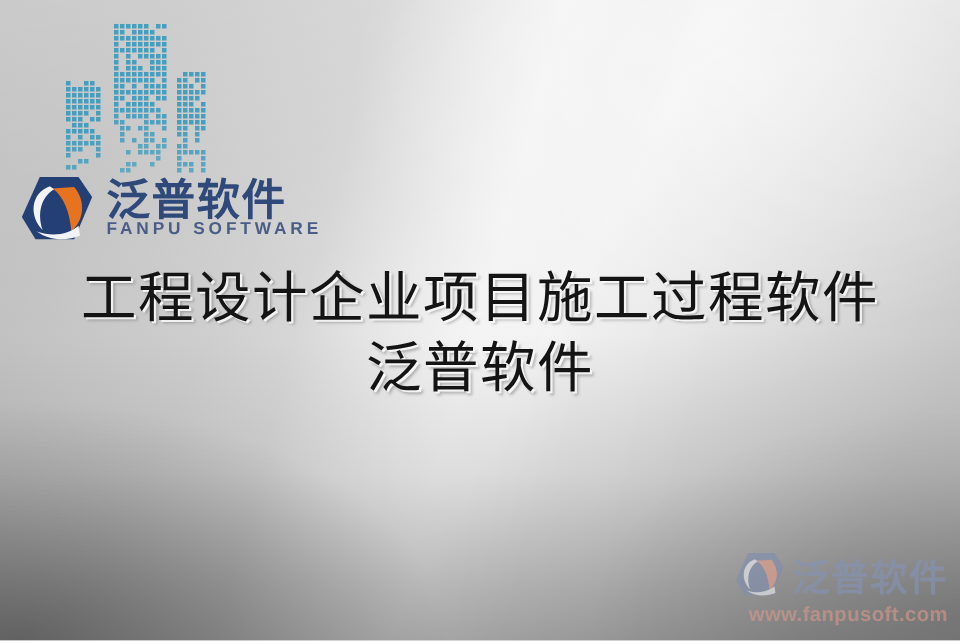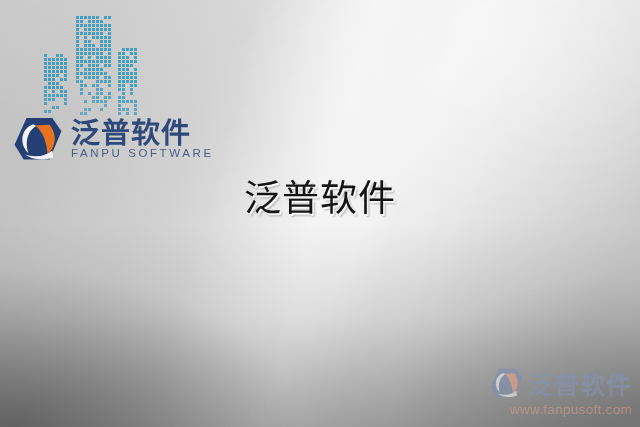--- a/index.html
+++ b/index.html
@@ -76,21 +76,21 @@
     display:flex;align-items:center;gap:9px;
   }
   .mark{width:48px;height:44px;display:block;}
   .wordmark{display:flex;flex-direction:column;line-height:1;}
   .wm-cn{
     font-family:"DejaVu Sans","Liberation Sans",sans-serif;
     font-size:29px;font-weight:700;color:#2f4a7a;
     letter-spacing:1px;white-space:nowrap;
   }
   .wm-en{
-    font-size:11.5px;font-weight:400;color:#4a5d86;
+    font-size:11.5px;font-weight:700;color:#4a5d86;
     letter-spacing:2.6px;white-space:nowrap;margin-top:0;
   }
 
   
   #headline{
     position:absolute;left:0;top:176px;width:640px;
     text-align:center;
   }
   .hl-line{
     font-family:"DejaVu Serif","Liberation Serif",serif;
@@ -108,21 +108,21 @@
     display:flex;flex-direction:column;align-items:flex-end;
   }
   .wmk-row{display:flex;align-items:center;gap:5px;}
   .wmk-mark{width:33px;height:30px;display:block;}
   .wmk-cn{
     font-family:"DejaVu Sans","Liberation Sans",sans-serif;
     font-size:25px;font-weight:700;color:#8593b5;
     letter-spacing:1px;white-space:nowrap;
   }
   .wmk-url{
-    font-size:13.5px;font-weight:400;color:#d79a8c;
+    font-size:13.5px;font-weight:700;color:#d79a8c;
     letter-spacing:.3px;white-space:nowrap;margin-top:1px;
   }
 </style>
 </head>
 <body>
 
 <div id="banner">
 
   <div class="bg-base"></div>
   <div class="bg-sheen"></div>
@@ -429,20 +429,21 @@
       <path d="M40,15 C14,24 10,56 30,76 C22,52 28,30 46,19 Z" fill="#f2f3f6"></path>
       <path d="M22,78 C44,86 66,82 80,70 L82,84 C62,92 38,90 22,78 Z" fill="#f2f3f6"></path>
     </svg>
     <div class="wordmark">
       <span class="wm-cn">泛普软件</span>
       <span class="wm-en">FANPU SOFTWARE</span>
     </div>
   </div>
 
   <div id="headline">
+    <div class="hl-line">工程设计企业项目施工过程软件</div>
     <div class="hl-line">泛普软件</div>
   </div>
 
   <div id="watermark">
     <div class="wmk-row">
       <svg class="wmk-mark" viewBox="0 0 100 92">
         <polygon points="26,2 80,2 99,30 74,89 20,89 1,58" fill="#7f8dad"></polygon>
         <path d="M74,16 C92,38 86,64 70,78 C68,52 60,30 44,18 Z" fill="#e5a08a"></path>
         <path d="M40,15 C14,24 10,56 30,76 C22,52 28,30 46,19 Z" fill="#eceef3"></path>
         <path d="M22,78 C44,86 66,82 80,70 L82,84 C62,92 38,90 22,78 Z" fill="#eceef3"></path>

